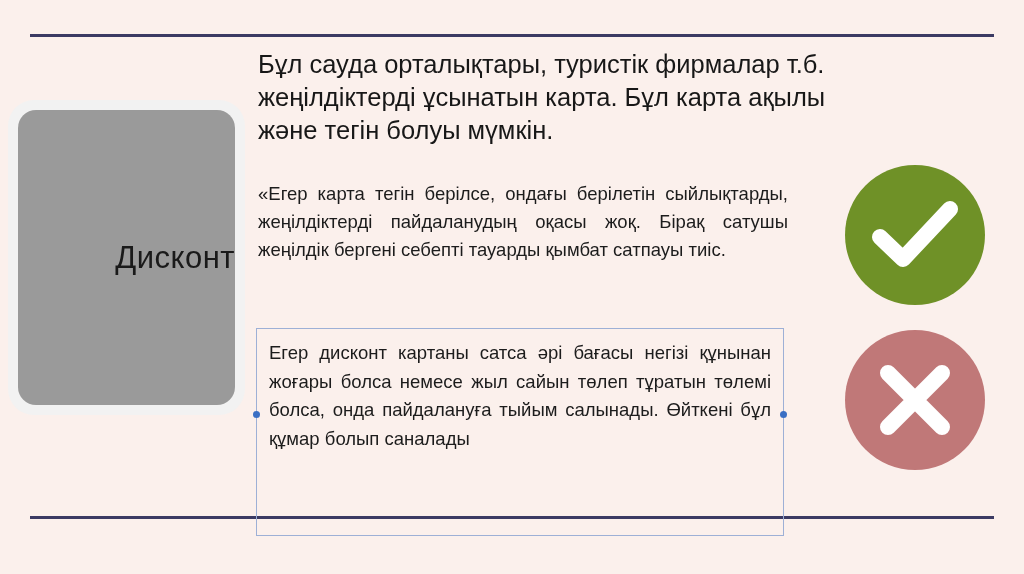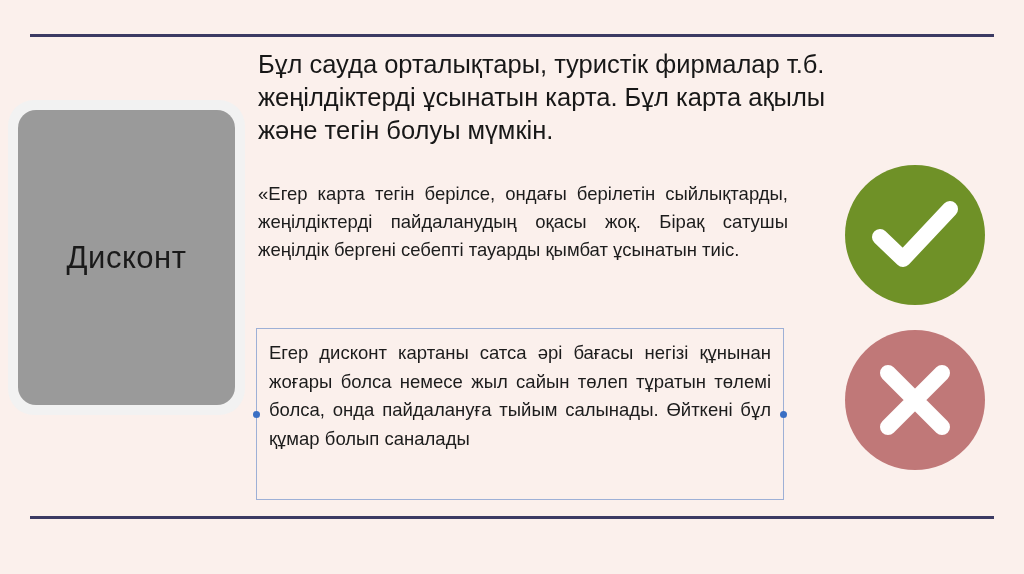--- a/index.html
+++ b/index.html
@@ -42,21 +42,21 @@
     box-sizing: border-box;
     padding: 10px;
   }
   .card-inner {
     width: 100%;
     height: 100%;
     background: #9a9a9a;
     border-radius: 18px;
     display: flex;
     align-items: center;
-    justify-content: center;
+    justify-content: flex-end;
     box-sizing: border-box;
   }
   .card-label {
     font-size: 31px;
     color: #1a1a1a;
     font-family: "Liberation Sans", sans-serif;
     letter-spacing: 0.5px;
   }
 
   
@@ -84,21 +84,21 @@
     text-align: justify;
     font-family: "Liberation Sans", sans-serif;
   }
 
   
   .textbox {
     position: absolute;
     left: 256px;
     top: 328px;
     width: 528px;
-    height: 172px;
+    height: 208px;
     border: 1px solid #9db0d6;
     box-sizing: border-box;
     padding: 10px 12px 0 12px;
     background: transparent;
   }
   .textbox p {
     margin: 0;
     font-size: 18.5px;
     line-height: 1.55;
     color: #1c1c1c;
@@ -148,21 +148,21 @@
   <div class="rule rule-bottom"></div>
 
   <div class="card-outer">
     <div class="card-inner">
       <span class="card-label">Дисконт</span>
     </div>
   </div>
 
   <div class="heading">Бұл сауда орталықтары, туристік фирмалар т.б. жеңілдіктерді ұсынатын карта. Бұл карта ақылы және тегін болуы мүмкін.</div>
 
-  <div class="quote">«Егер карта тегін берілсе, ондағы берілетін сыйлықтарды, жеңілдіктерді пайдаланудың оқасы жоқ. Бірақ сатушы жеңілдік бергені себепті тауарды қымбат ұсынатын тиіс.</div>
+  <div class="quote">«Егер карта тегін берілсе, ондағы берілетін сыйлықтарды, жеңілдіктерді пайдаланудың оқасы жоқ. Бірақ сатушы жеңілдік бергені себепті тауарды қымбат сатпауы тиіс.</div>
 
   <div class="textbox">
     <p>Егер дисконт картаны сатса әрі бағасы негізі құнынан жоғары болса немесе жыл сайын төлеп тұратын төлемі болса, онда пайдалануға тыйым салынады. Өйткені бұл құмар болып саналады</p>
     <span class="handle handle-left"></span>
     <span class="handle handle-right"></span>
   </div>
 
   <div class="circle circle-check">
     <svg class="glyph" width="86" height="72" viewBox="0 0 86 72" aria-hidden="true">
       <path d="M8 38 L31 60 L78 10" fill="none" stroke="#ffffff" stroke-width="16" stroke-linecap="round" stroke-linejoin="round"></path>

